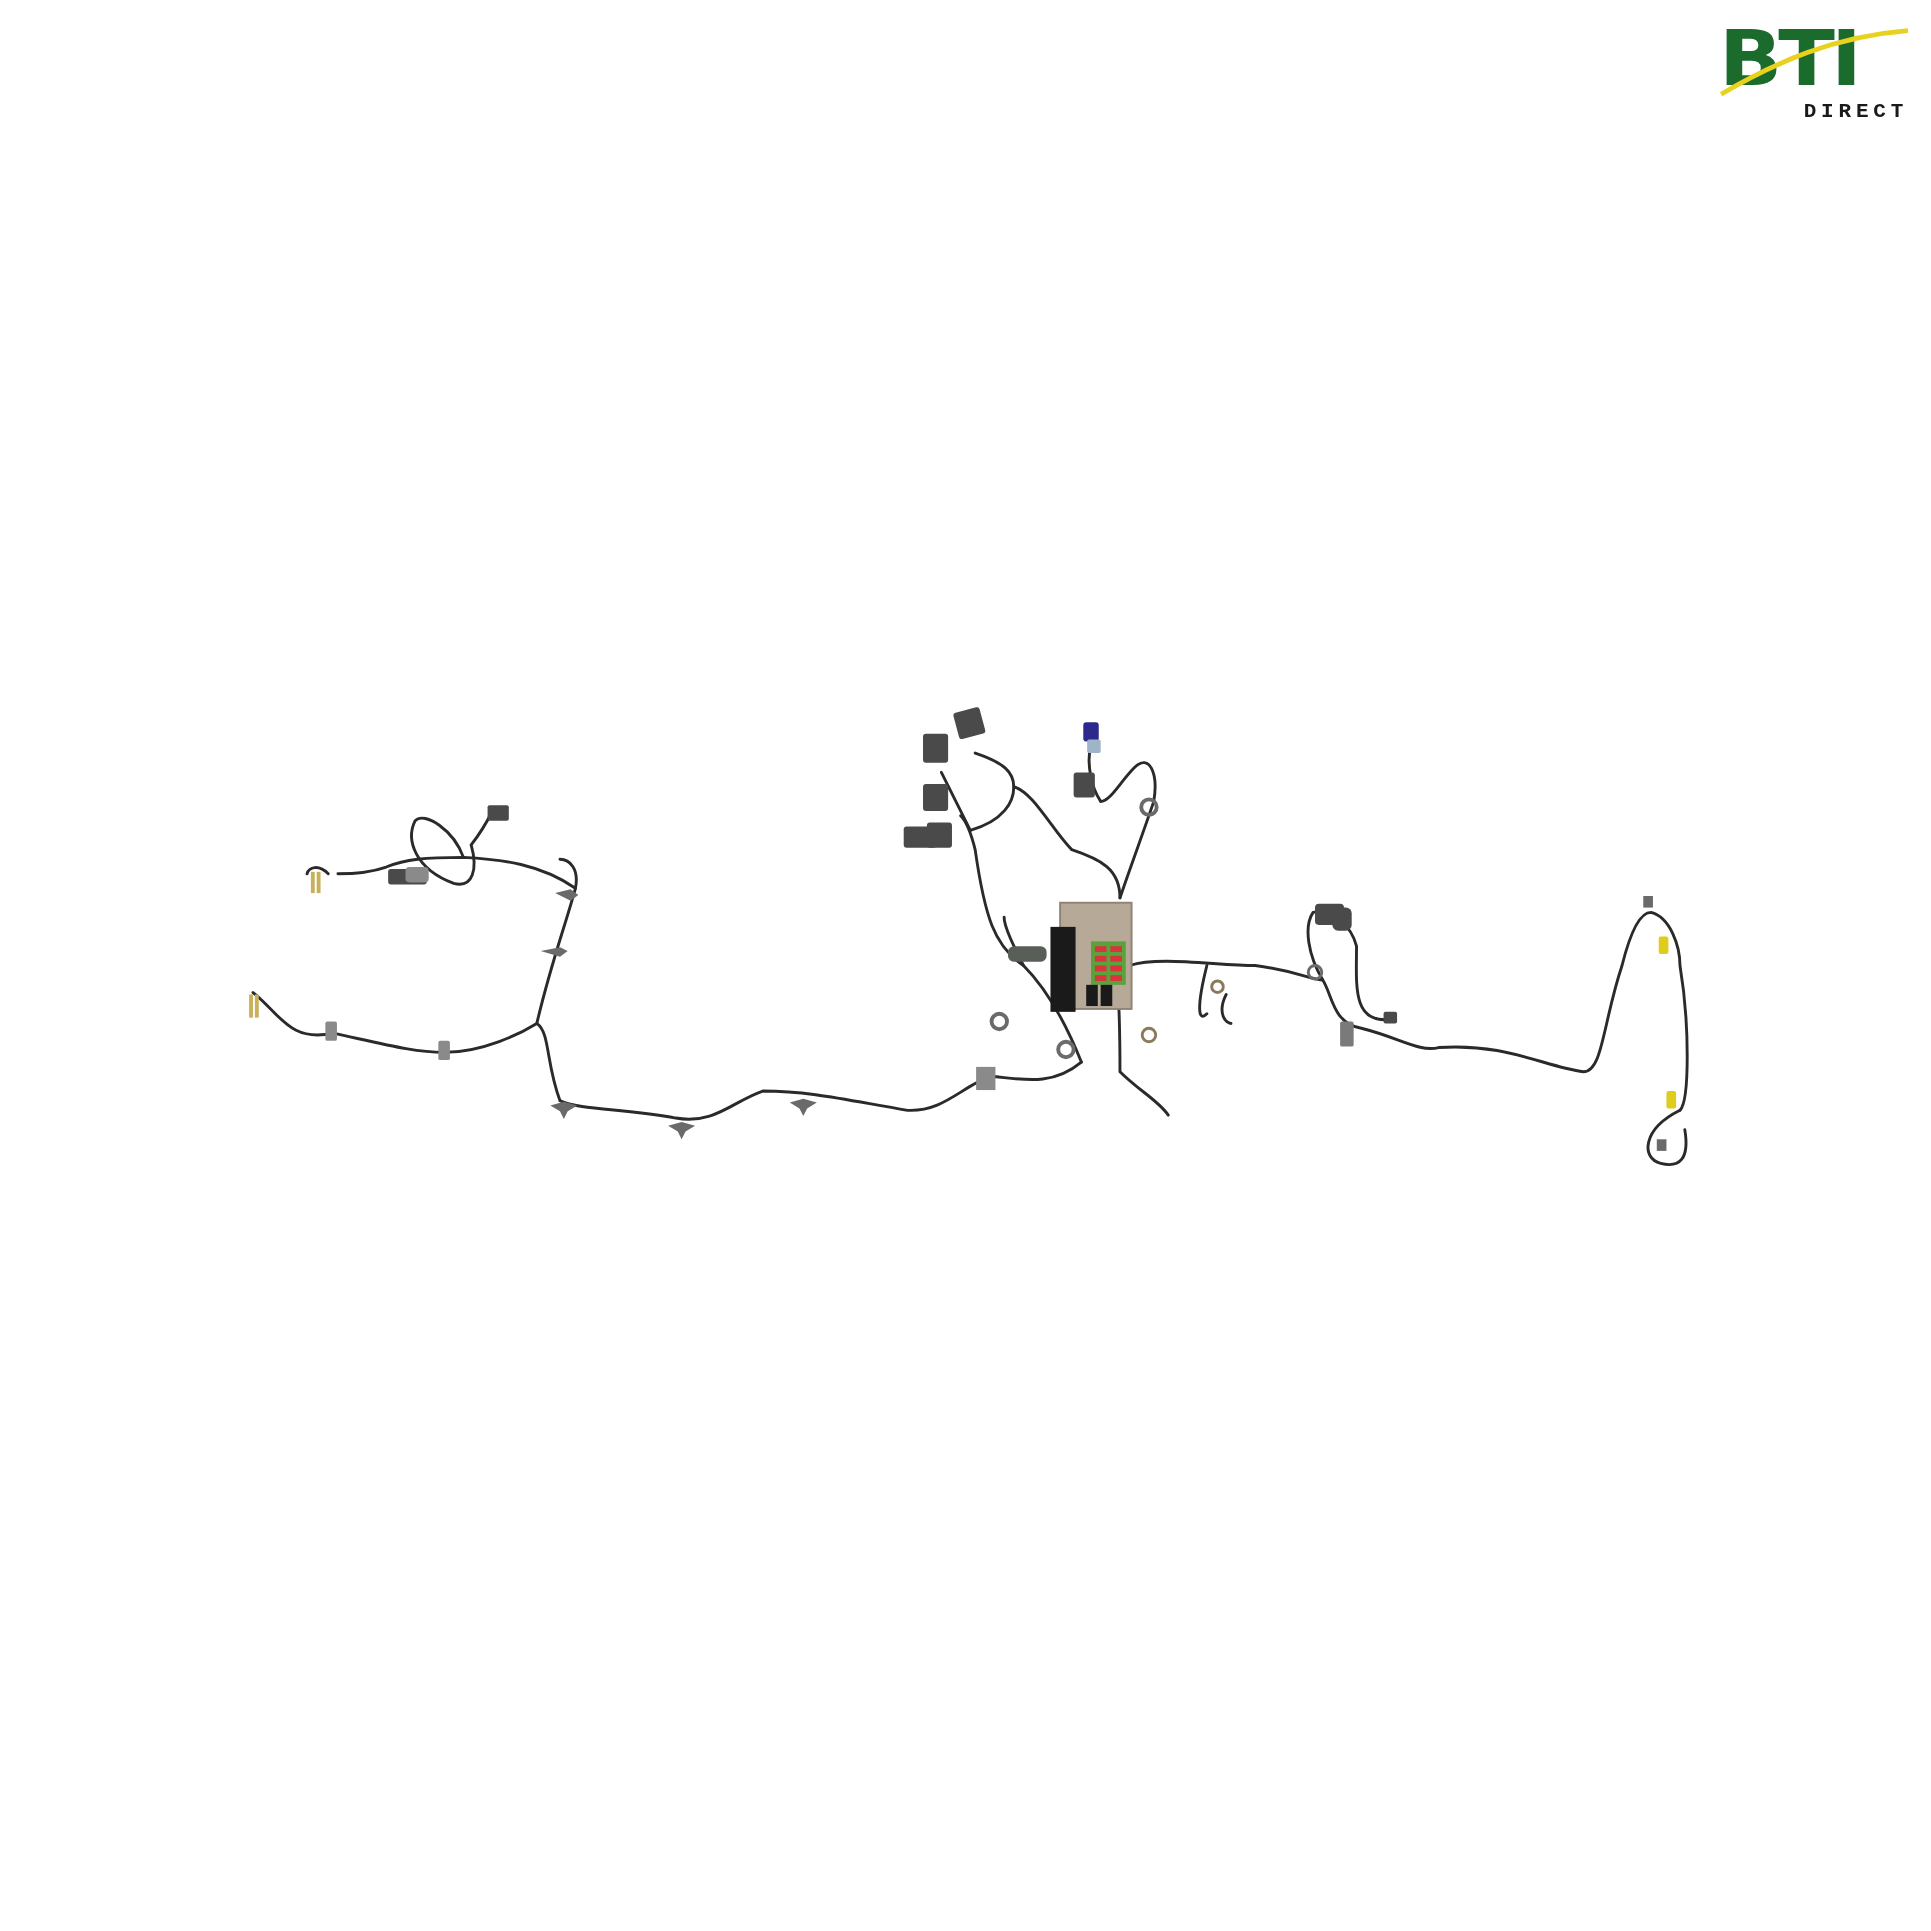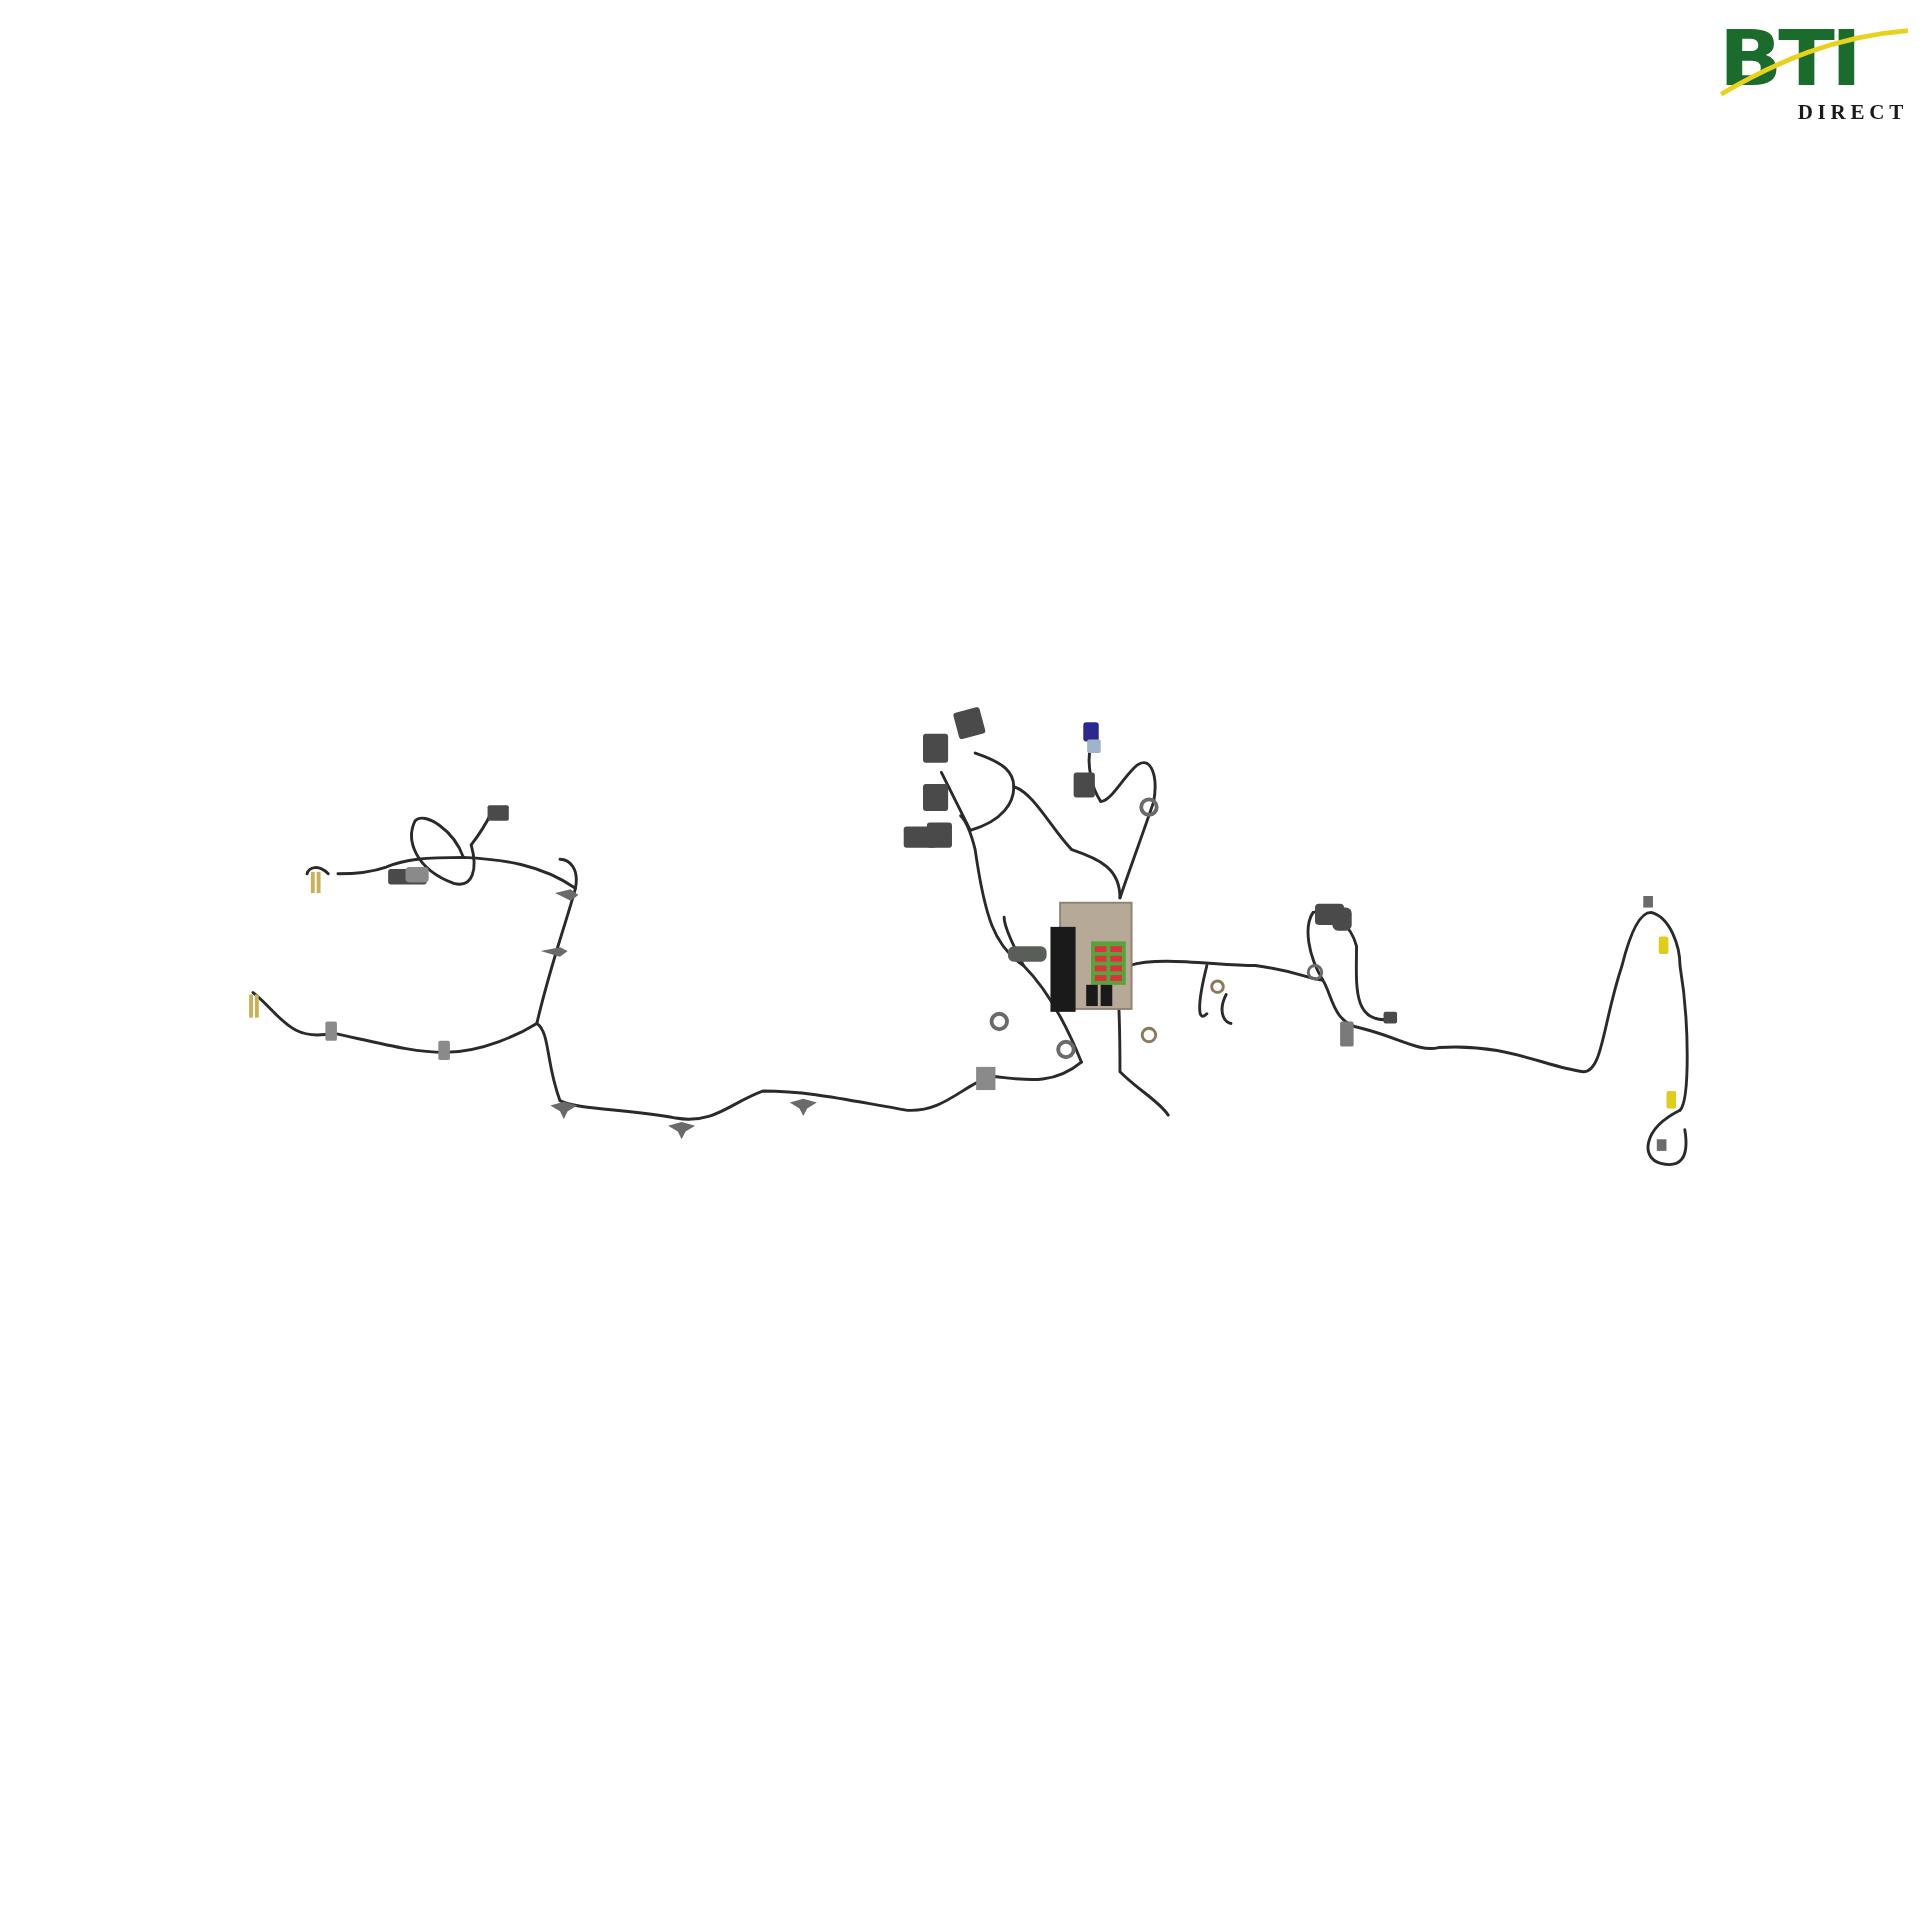--- a/index.html
+++ b/index.html
@@ -1,20 +1,20 @@
 <!DOCTYPE html>
 <html><head>
 <meta charset="utf-8">
 <style>
   html,body{margin:0;padding:0;background:#ffffff;}
   body{width:1931px;height:1931px;position:relative;overflow:hidden;font-family:"Liberation Sans",sans-serif;}
   .logo{position:absolute;left:1719px;top:23px;width:193px;height:106px;}
   .logo .bti{position:absolute;left:0;top:0;font-family:"DejaVu Sans",sans-serif;font-weight:bold;font-size:83px;line-height:77px;color:#1b6b2c;letter-spacing:-3.9px;transform:scaleY(0.92);transform-origin:top left;}
   .logo .swoosh{position:absolute;left:0;top:0;width:193px;height:77px;}
-  .logo .direct{position:absolute;right:3.9px;top:77px;font-family:Liberation Serif, serif;font-weight:bold;font-size:21px;letter-spacing:4.8px;color:#1a1a1a;}
+  .logo .direct{position:absolute;right:3.9px;top:77px;font-family:Liberation Mono, monospace;font-weight:bold;font-size:21px;letter-spacing:4.8px;color:#1a1a1a;}
   .harness{position:absolute;left:0;top:0;width:1931px;height:1931px;}
 </style>
 </head>
 <body>
 
 <div class="logo">
   <div class="bti">BTI</div>
   <svg class="swoosh" viewBox="0 0 200 80">
     <path d="M2 74 C 60 40, 120 14, 196 8" stroke="#e8d21e" stroke-width="5" fill="none"></path>
   </svg>

